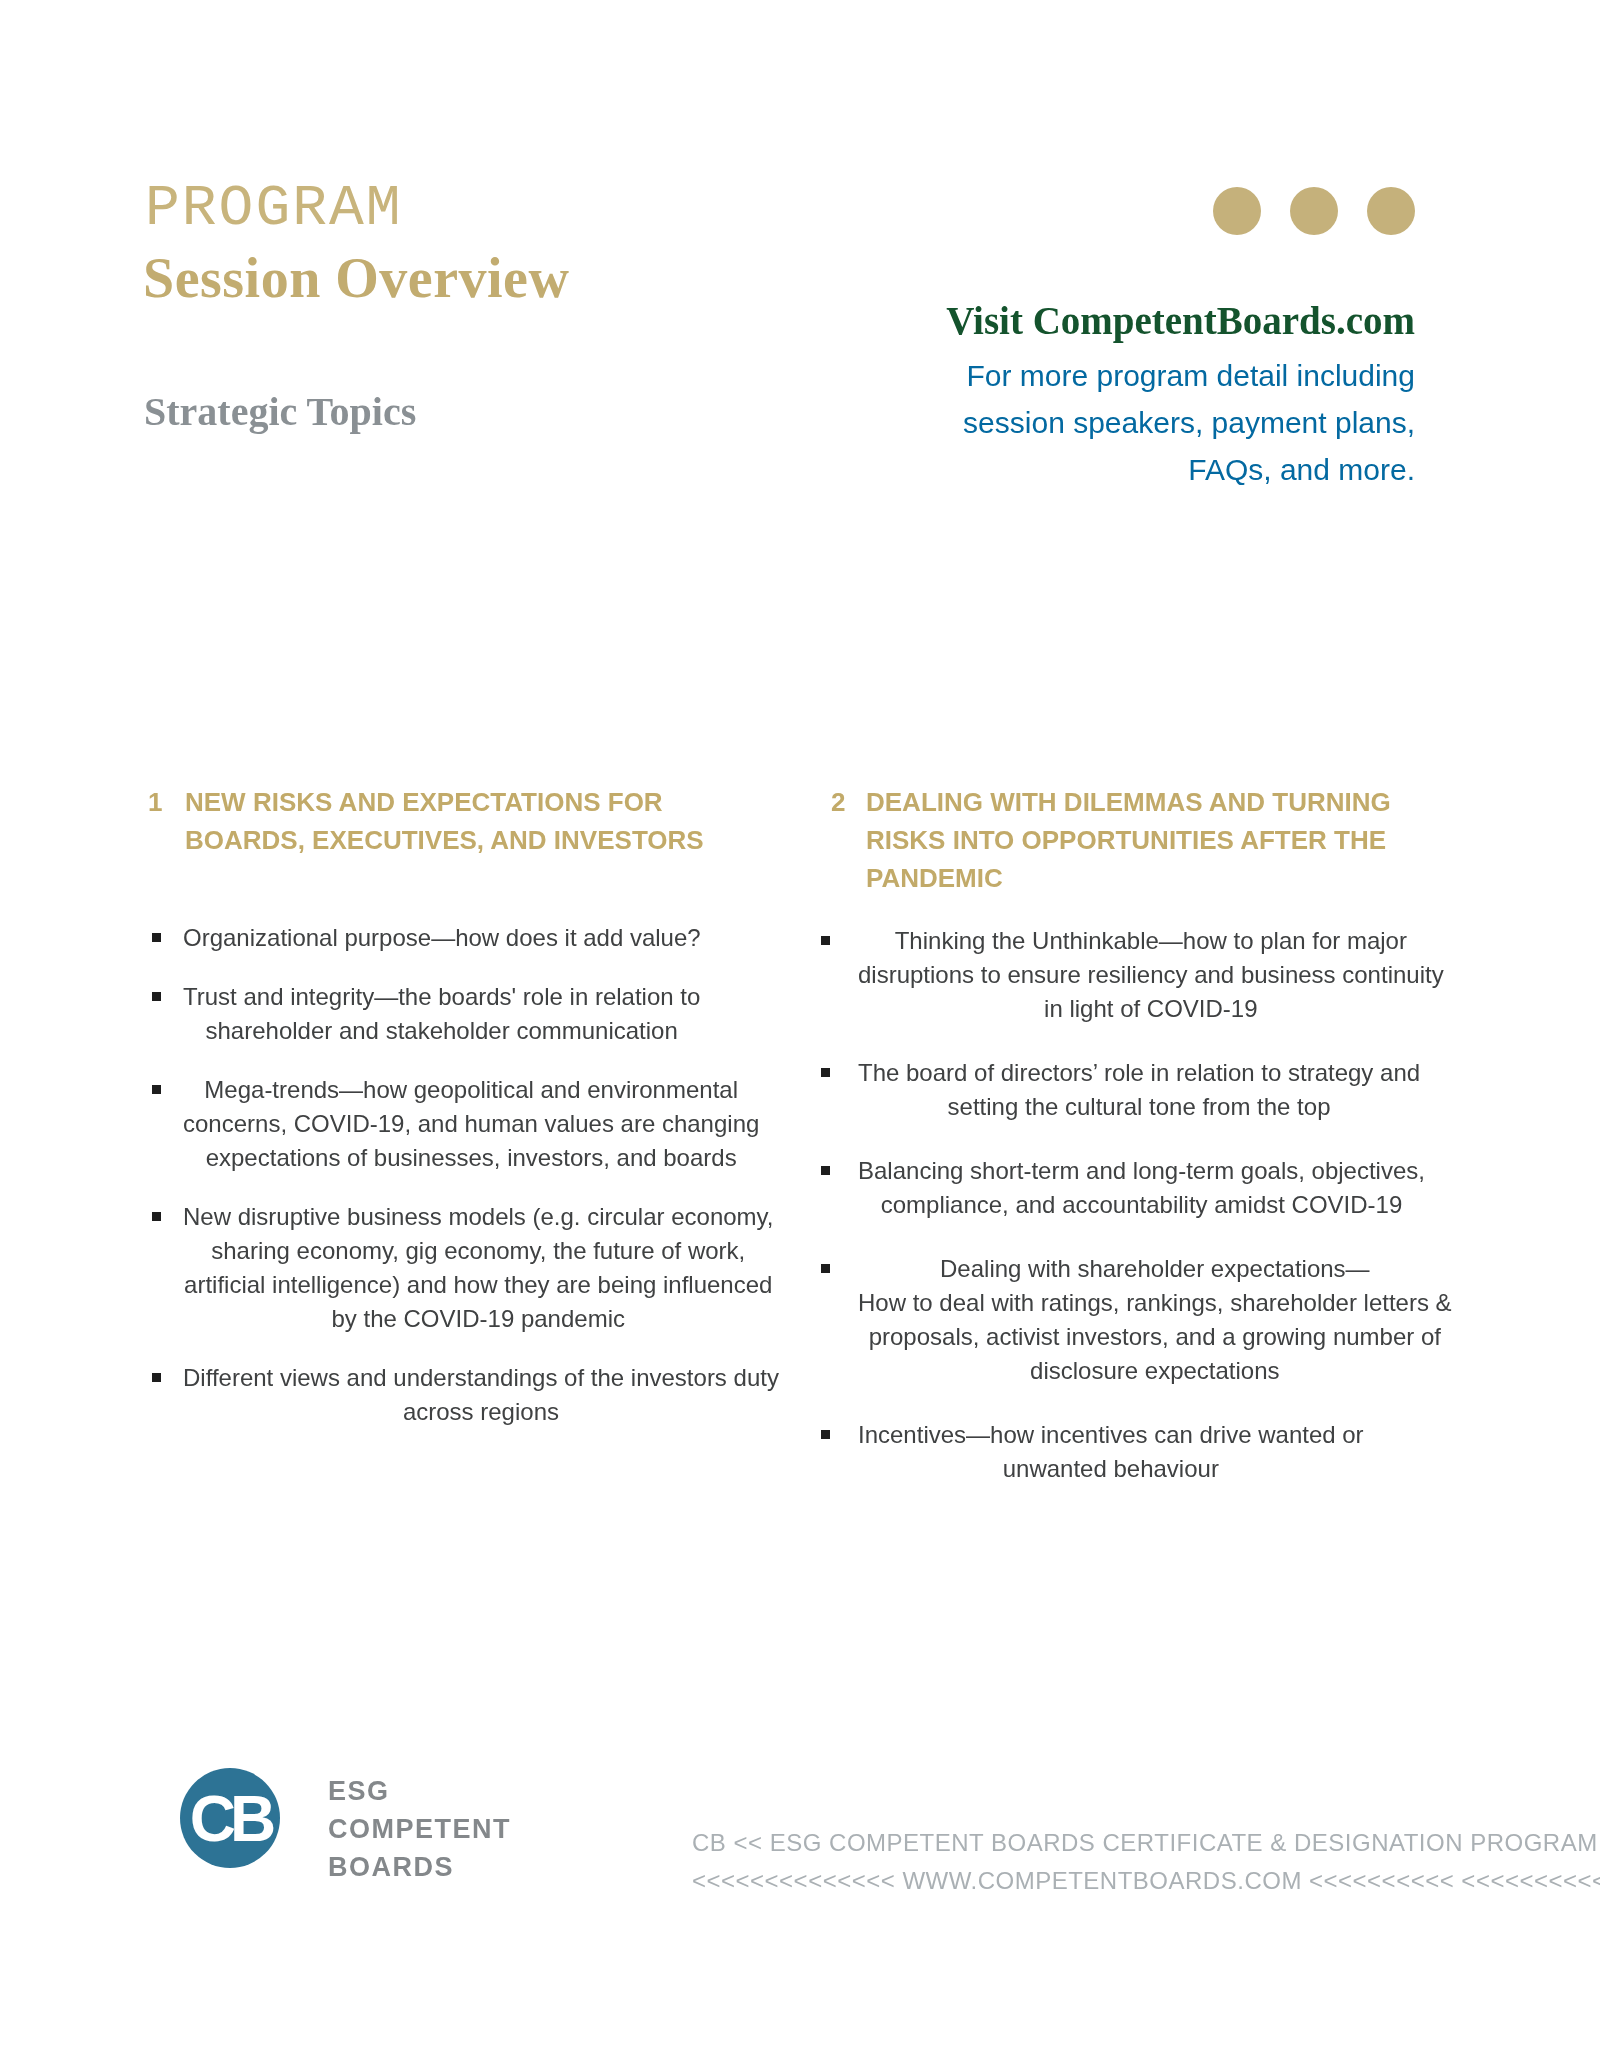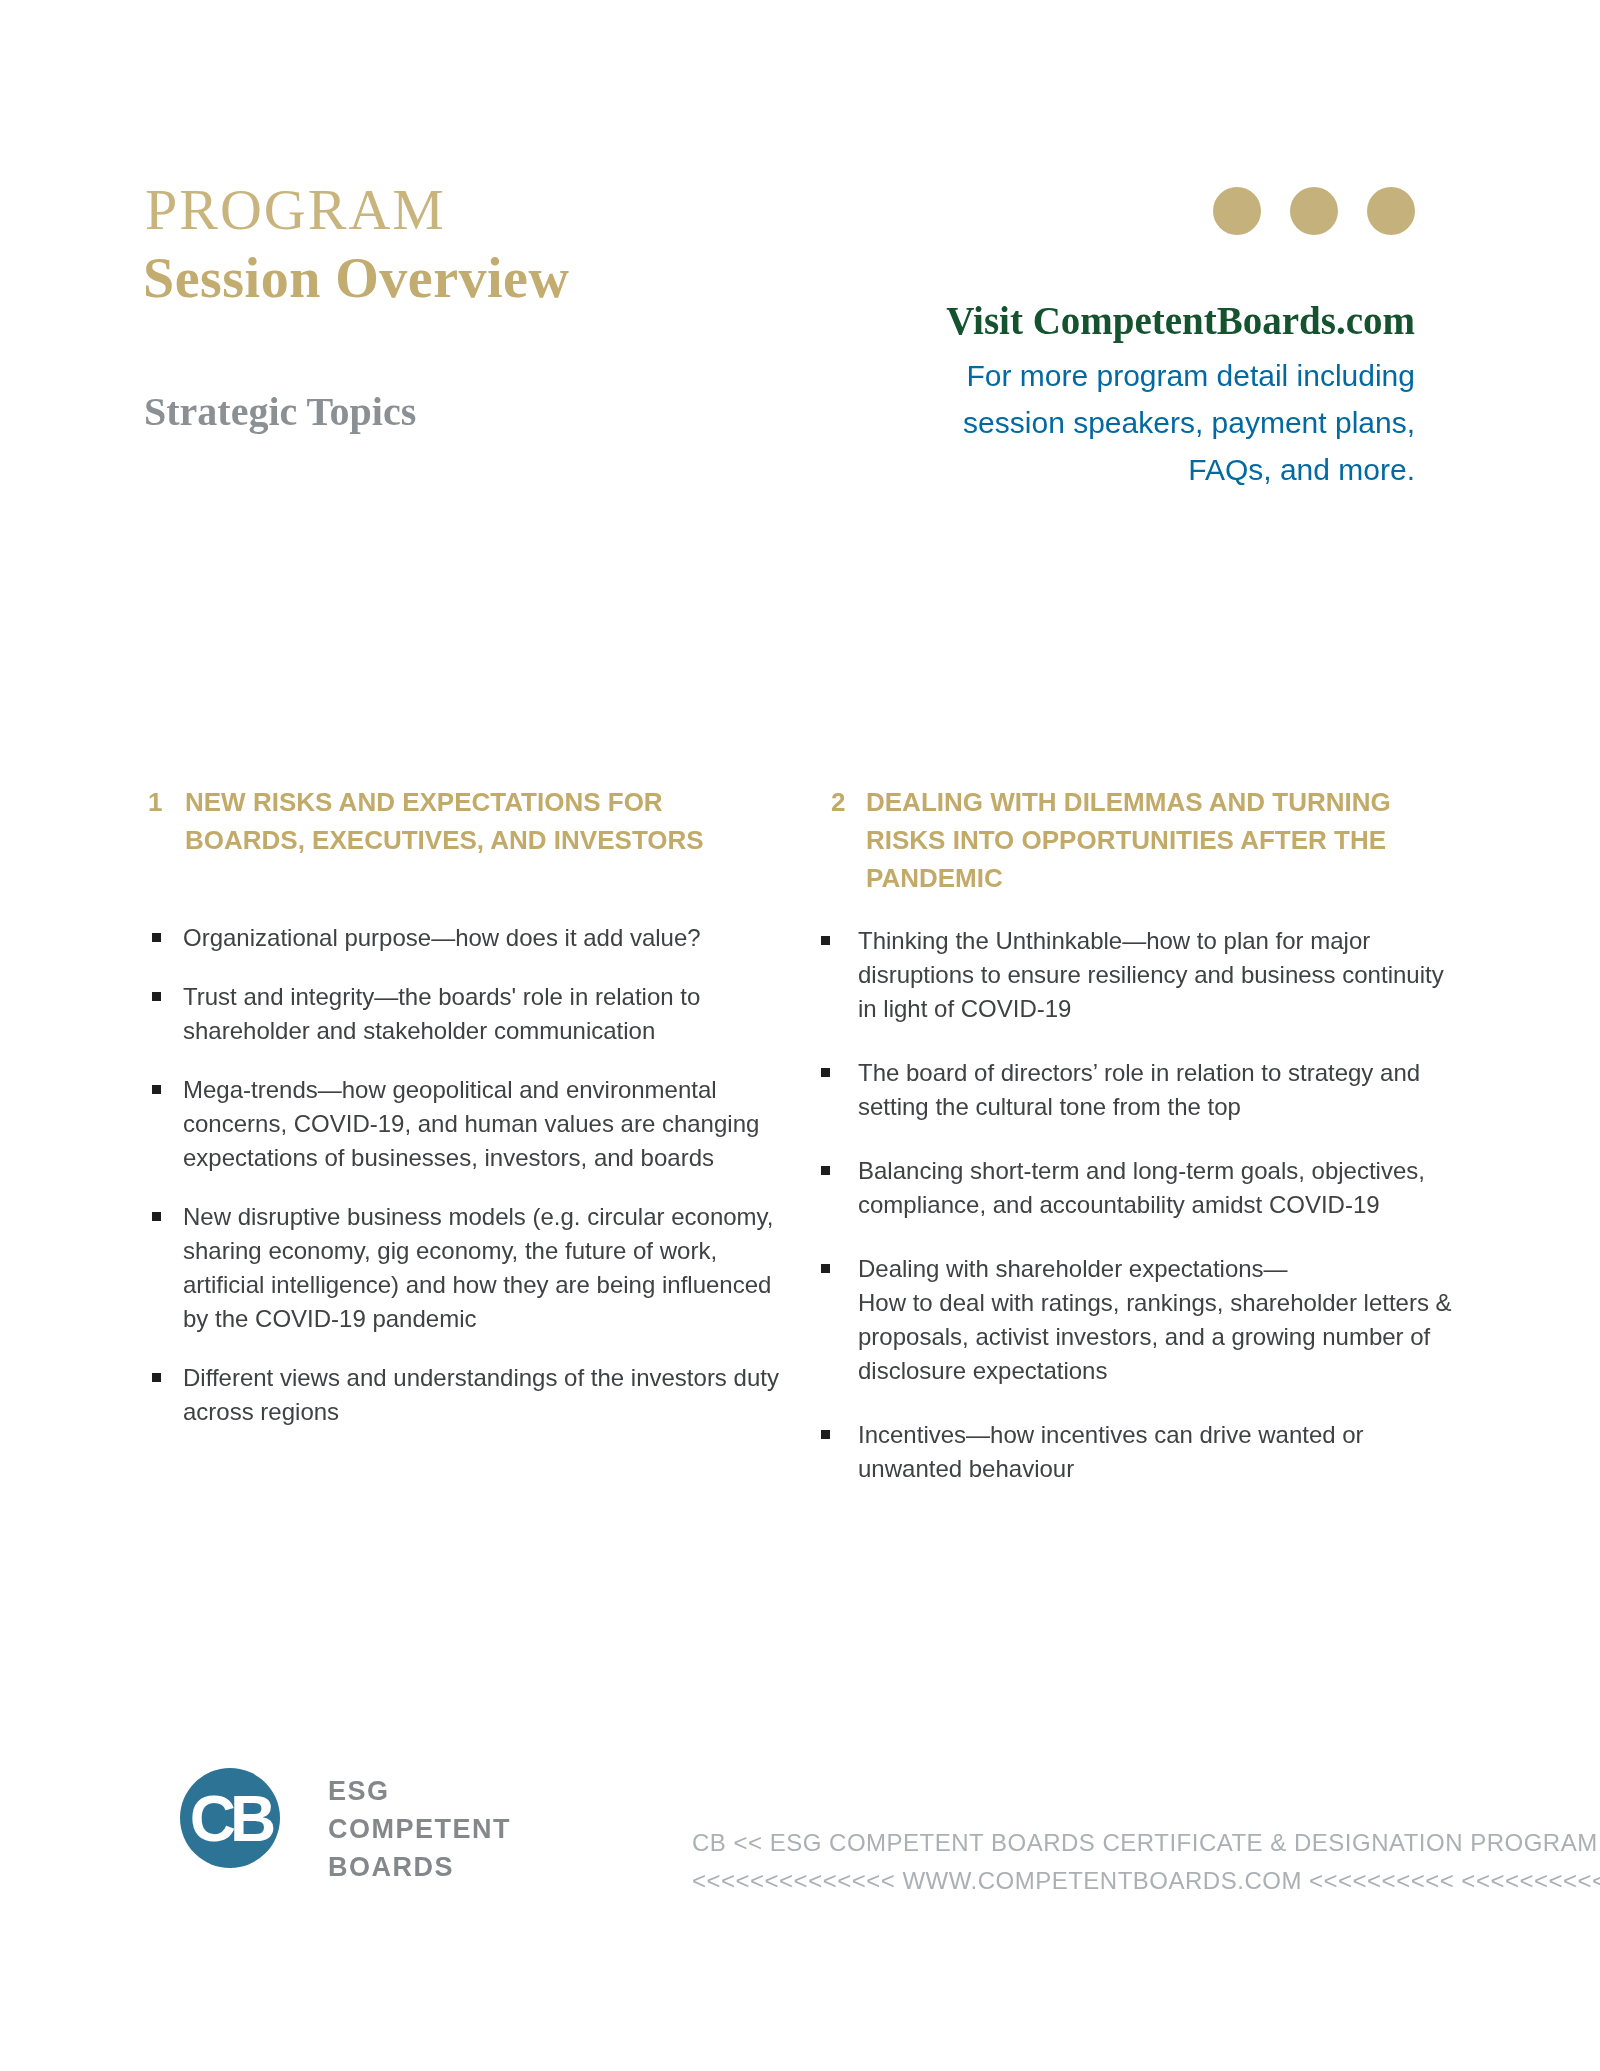--- a/index.html
+++ b/index.html
@@ -6,21 +6,21 @@
   .page{
     position:relative;
     width:1600px;height:2071px;
     background:#ffffff;
     overflow:hidden;
     font-family:"Liberation Sans",sans-serif;
   }
   
   .eyebrow{
     position:absolute;left:145px;top:176px;
-    font-family:Liberation Serif, serif;
+    font-family:Liberation Mono, monospace;
     font-size:58px;font-weight:400;letter-spacing:2px;
     color:#c8b47c;
   }
   .doc-title{
     position:absolute;left:143px;top:246px;
     font-family:"Liberation Serif",serif;
     font-size:56px;font-weight:700;letter-spacing:0.5px;
     color:#c2ac70;
   }
   .doc-subtitle{
@@ -52,21 +52,21 @@
     color:#c2aa69;font-weight:700;font-size:26px;line-height:38px;
   }
   .section-head.s1{left:148px;top:783px;}
   .section-head.s2{left:831px;top:783px;}
   .sec-num{flex:0 0 37px;}
   .section-head.s2 .sec-num{flex:0 0 35px;}
   .sec-title{white-space:pre-line;}
   .bullets{position:absolute;}
   .bullets.c1{left:152px;top:921px;width:700px;}
   .bullets.c2{left:821px;top:924px;width:720px;}
-  .bullet-item{display:flex;align-items:flex-start;}
+  .bullet-item{display:flex;align-items:flex-start;text-align:center;}
   .bullets.c1 .bullet-item{margin-bottom:25px;}
   .bullets.c2 .bullet-item{margin-bottom:30px;}
   .bullet-marker{
     flex:0 0 9px;height:9px;margin-top:12px;background:#1d1d1d;
   }
   .bullets.c1 .bullet-text{margin-left:22px;}
   .bullets.c2 .bullet-text{margin-left:28px;}
   .bullet-text{
     color:#3f4142;font-size:24px;line-height:34px;white-space:pre-line;
   }

